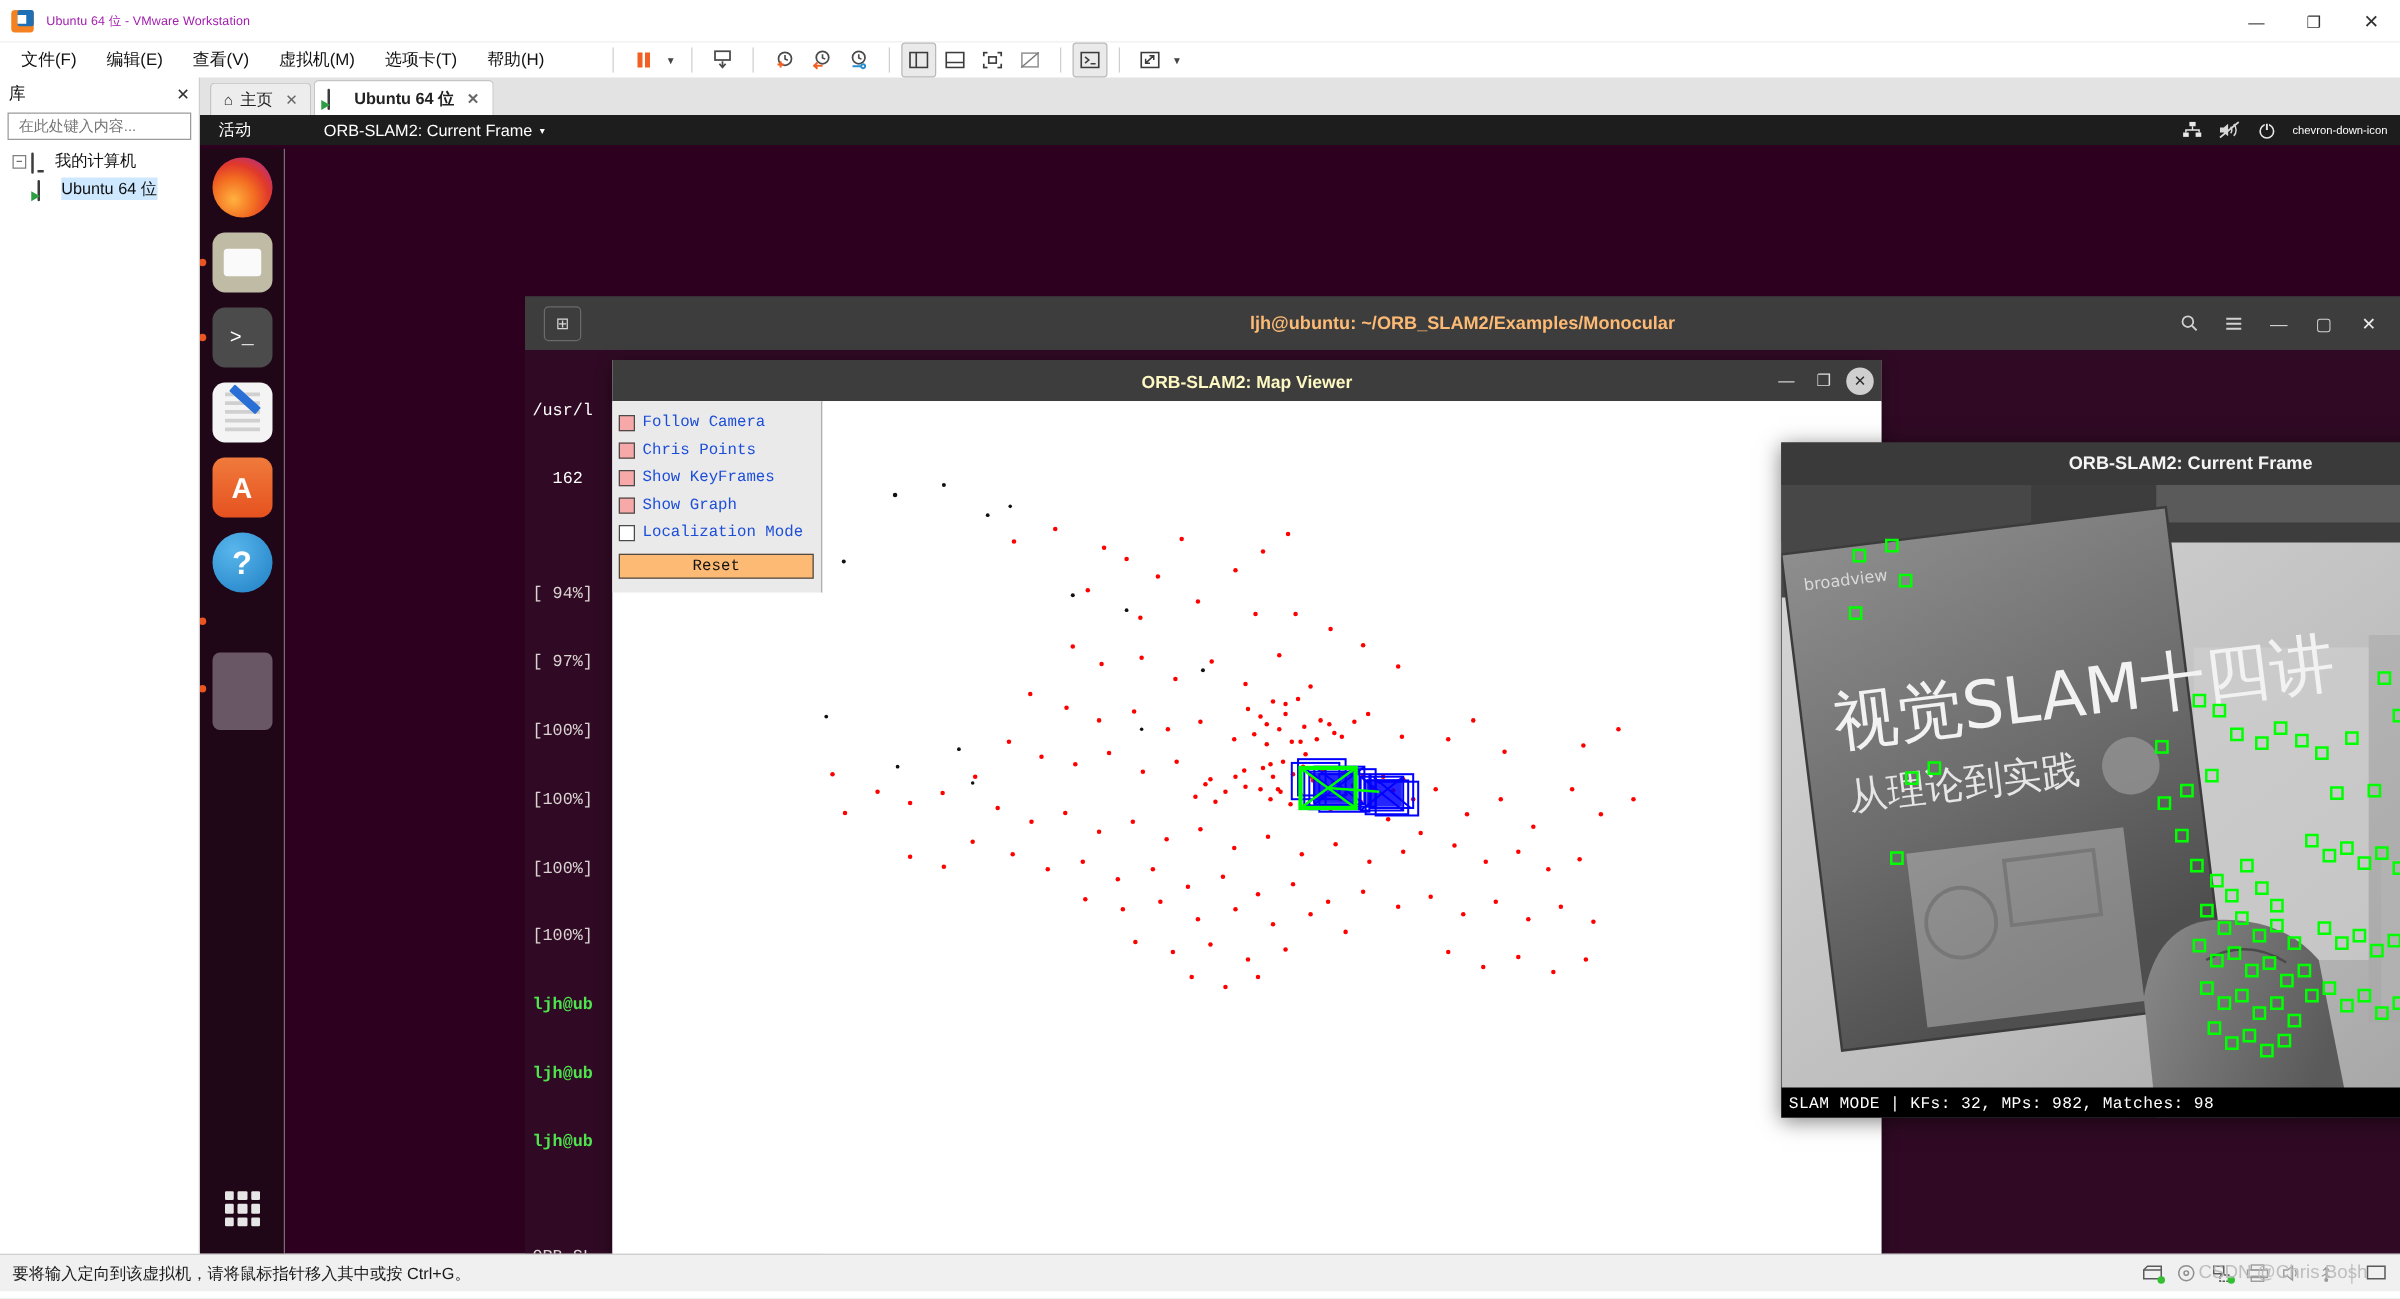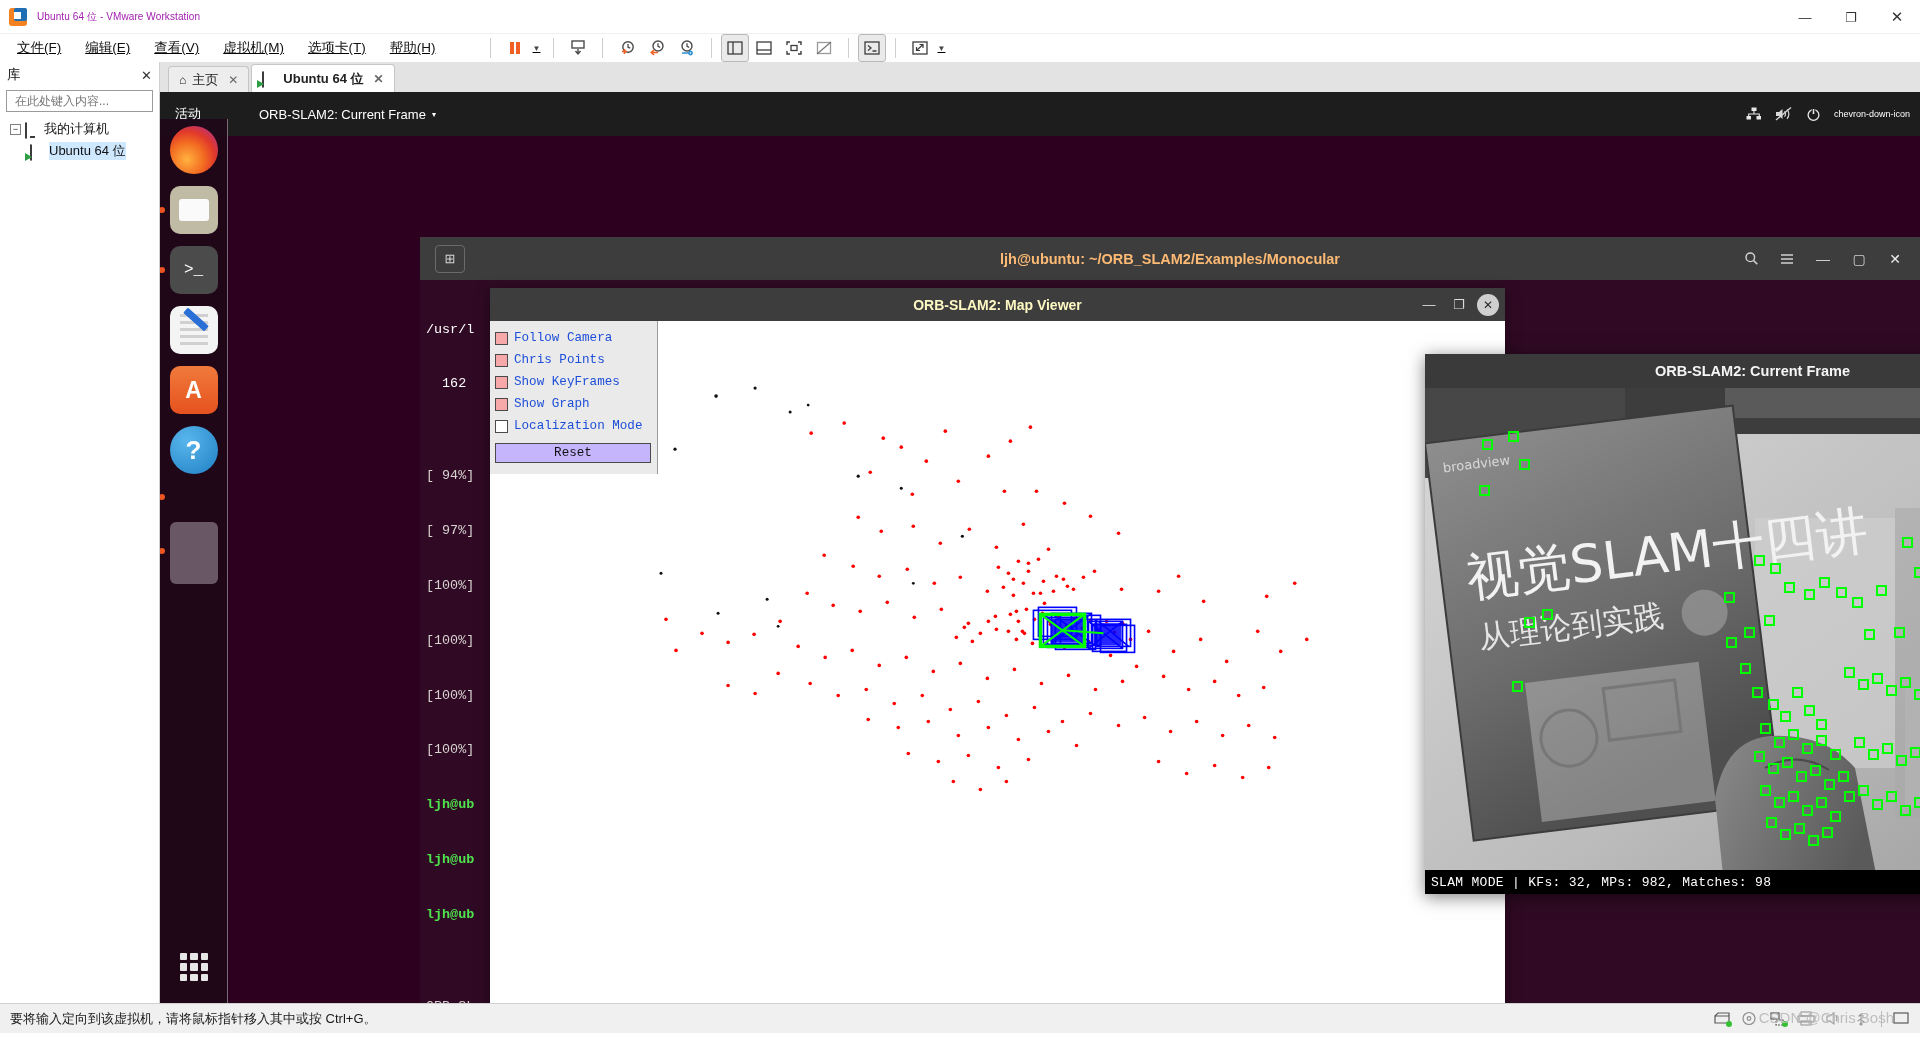--- a/index.html
+++ b/index.html
@@ -28,21 +28,21 @@
   .vmw-winbtns { position: absolute; right: 0; top: 0; height: 34px; display: flex; }
   .vmw-winbtn {
     width: 46px; height: 34px; display: flex; align-items: center; justify-content: center;
     font-size: 13px; color: #333;
   }
   .vmw-winbtn:last-child { font-size: 15px; }
 
   
   .vmw-menubar {
     height: 28px; background: #ffffff; display: flex; align-items: center;
-    padding-left: 6px; gap: 2px; text-decoration: underline;
+    padding-left: 6px; gap: 2px;
   }
   .vmw-menu-item {
     font-size: 13.5px; color: #111; padding: 4px 11px; white-space: nowrap;
   }
   .tb-sep { width: 1px; height: 20px; background: #cfcfcf; margin: 0 9px; }
   .tb-btn {
     width: 30px; height: 28px; display: flex; align-items: center; justify-content: center;
     position: relative;
   }
   .tb-btn.boxed { border: 1px solid #b9b9b9; background: #eaeaea; border-radius: 3px; width: 28px; }
@@ -100,21 +100,21 @@
     border-radius: 4px 4px 0 0; font-size: 13px; color: #222; margin-right: 2px;
   }
   .tab.active { background: #ffffff; font-weight: bold; height: 28px; }
   .tab .x { font-size: 12px; color: #666; margin-left: 4px; }
   .home-icon { font-size: 12px; }
 
   
   .guest { flex: 1; position: relative; background: #2c001e; overflow: hidden; }
 
   .gnome-topbar {
-    height: 44px; background: #1d1d1d; color: #ffffff;
+    height: 24px; background: #1d1d1d; color: #ffffff;
     display: flex; align-items: center; font-size: 13px; position: relative;
   }
   .gt-activities { padding-left: 15px; }
   .gt-app { margin-left: 58px; display: flex; align-items: center; gap: 6px; font-weight: 500; }
   .gt-caret { font-size: 8px; }
   .gt-clock { position: absolute; left: 0; right: 0; text-align: center; font-size: 13px; pointer-events: none; }
   .gt-right { position: absolute; right: 10px; display: flex; align-items: center; gap: 13px; }
 
   .dock {
     position: absolute; left: 0; top: 27px; width: 68px; bottom: 0;
@@ -194,21 +194,21 @@
   .map-content { position: absolute; top: 33px; left: 0; right: 0; bottom: 0; background: #ffffff; display: flex; }
   .map-panel {
     width: 168px; background: #eaeaea; border-right: 1px solid #9c9c9c;
     padding: 6px 0 0 5px; height: 153px;
   }
   .cbrow { display: flex; align-items: center; gap: 6px; height: 22px; }
   .cbox { width: 13px; height: 13px; border: 1px solid #4a4a4a; background: #f7a9a9; flex: none; }
   .cbox.off { background: #ffffff; }
   .cblabel { font-family: "Liberation Mono", monospace; font-size: 12.6px; color: #1d4ed8; }
   .resetbtn {
-    margin: 6px 6px 0 0; height: 20px; background: #c4b5fd; border: 1px solid #4a4a4a;
+    margin: 6px 6px 0 0; height: 20px; background: #fdba74; border: 1px solid #4a4a4a;
     display: flex; align-items: center; justify-content: center;
     font-family: "Liberation Mono", monospace; font-size: 12.6px; color: #111;
   }
   .map-canvas { flex: 1; position: relative; background: #ffffff; overflow: hidden; }
   .map-canvas svg { position: absolute; inset: 0; }
 
   
   .cfwin {
     position: absolute; left: 1265px; top: 262px; width: 655px; height: 540px;
     background: #3a3a3a; box-shadow: 0 3px 16px rgba(0,0,0,.5);

